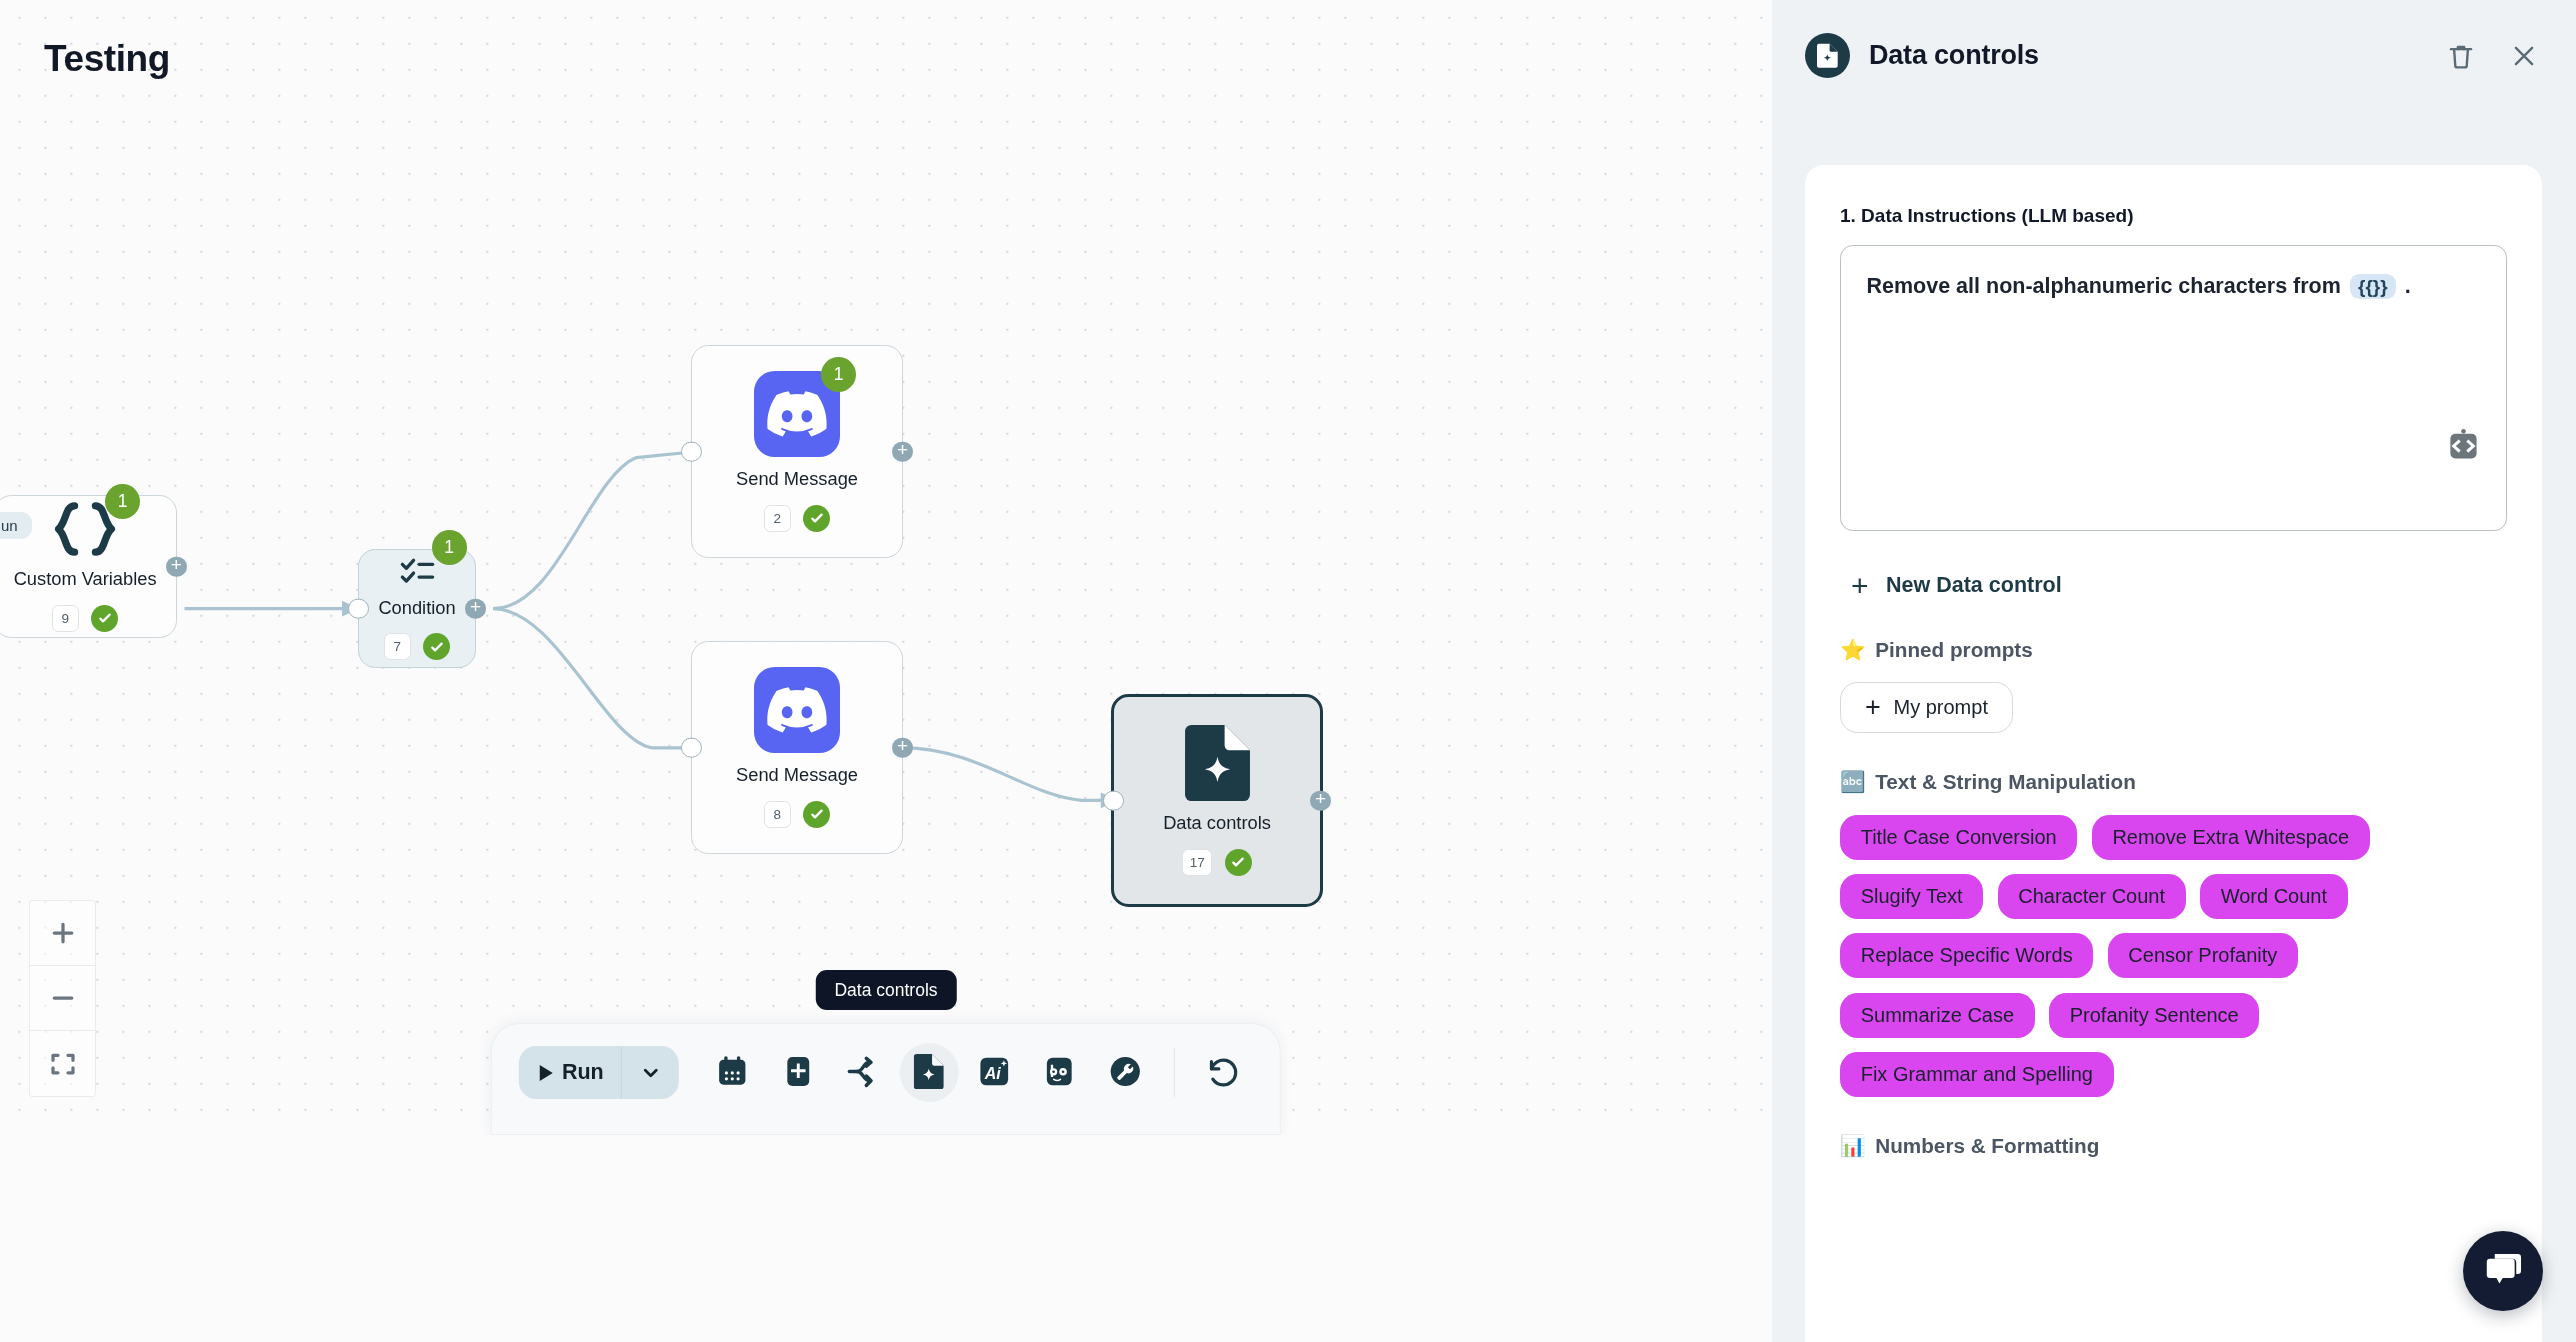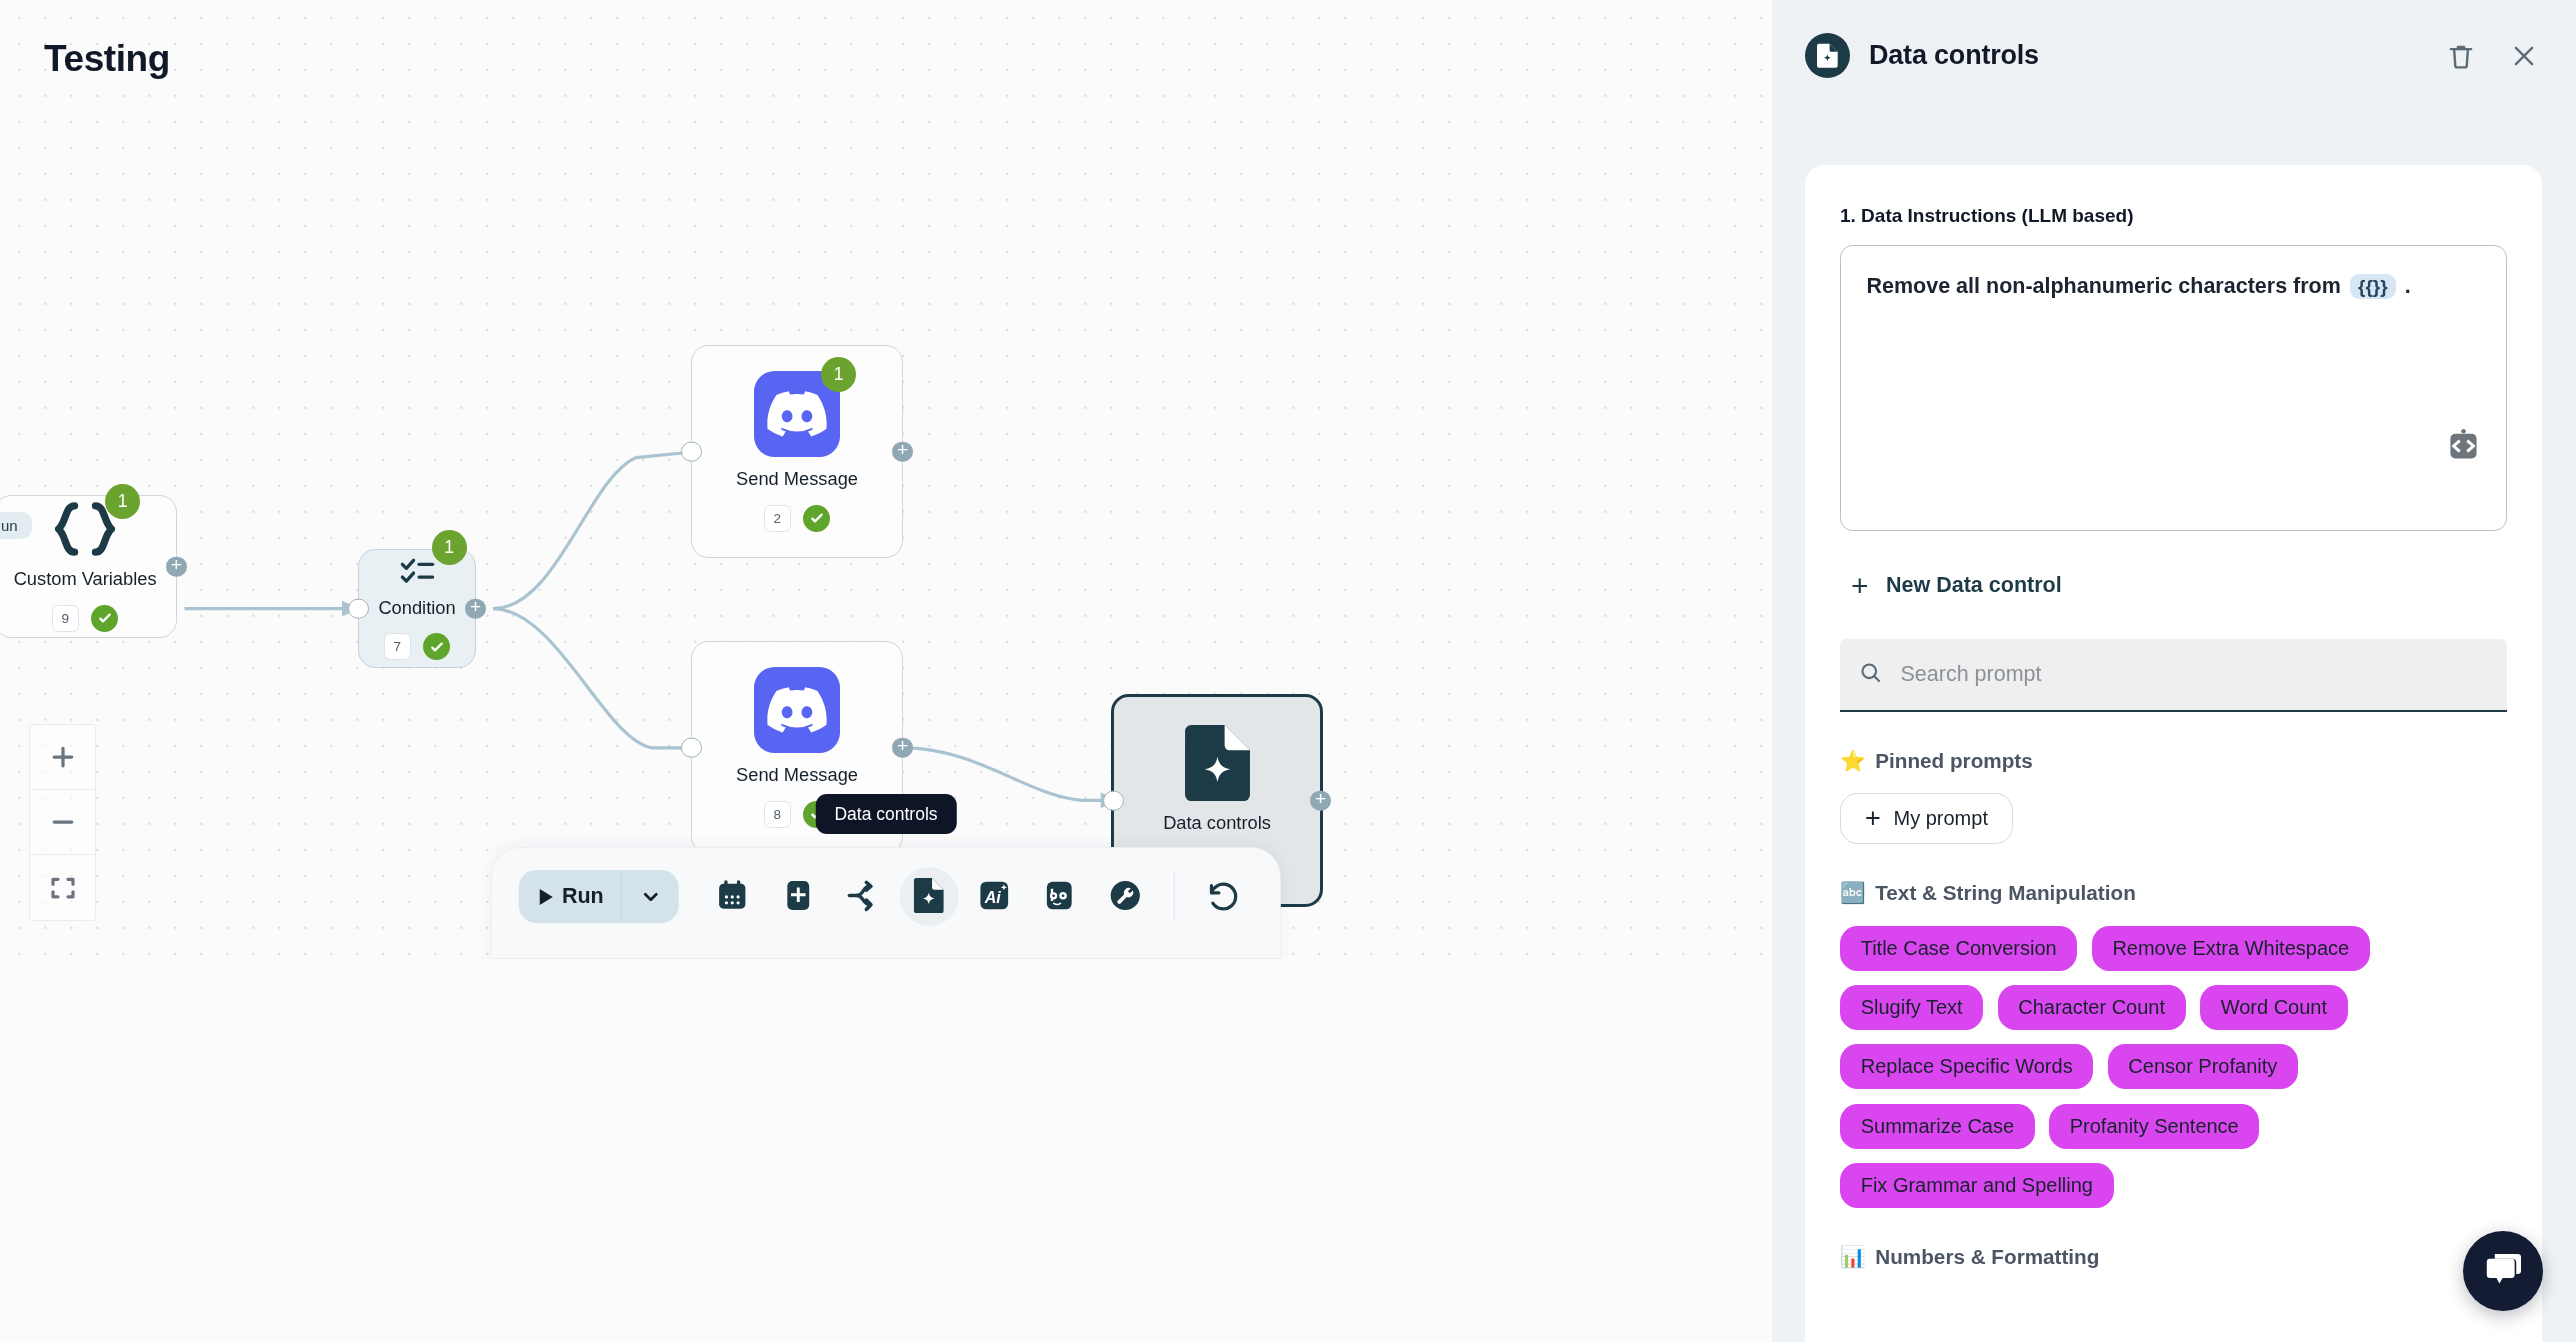--- a/index.html
+++ b/index.html
@@ -7,21 +7,21 @@
     width: 2576px; height: 1343px;
     font-family: "Liberation Sans", sans-serif;
     background: #fbfbfc;
     overflow: hidden;
   }
   .app { position: relative; width: 2576px; height: 1343px; display: flex; }
 
   
   .canvas {
     position: relative;
-    width: 1772px; height: 959px;
+    width: 1772px; height: 1135px;
     background-color: #fbfbfc;
     background-image: radial-gradient(#d3d7dc 1.3px, transparent 1.3px);
     background-size: 26px 26px;
     background-position: 6.4px 4.8px;
     overflow: hidden;
     flex: none;
     padding-left: 6px;
   }
   .page-title {
     position: absolute; left: 44px; top: 38px;
@@ -537,29 +537,20 @@
             <path d="M10.2 10.2L7 13l3.2 2.8-1.3 1.5L4.2 13l4.7-4.3zM13.8 10.2L17 13l-3.2 2.8 1.3 1.5L19.8 13l-4.7-4.3z" fill="#ffffff"></path>
           </svg>
         </div>
       </div>
 
       <div class="new-control">
         <span class="plus-glyph">+</span>
         <span>New Data control</span>
       </div>
 
-      <div class="search-field">
-        <span>
-          <svg width="25.5" height="25.5" viewBox="0 0 24 24" fill="none" stroke="#5b6b76" stroke-width="2" stroke-linecap="round">
-            <circle cx="10.6" cy="10.6" r="6.4"></circle>
-              <path d="M15.4 15.4l4.4 4.4"></path>
-          </svg>
-        </span>
-        <span class="search-placeholder">Search prompt</span>
-      </div>
 
       <div class="cat-head">
         <span class="cat-emoji">⭐</span>
         <span>Pinned prompts</span>
       </div>
       <div class="chip-row">
         <div class="chip outlined">
           <span class="plus-glyph">+</span>
           <span>My prompt</span>
         </div>

